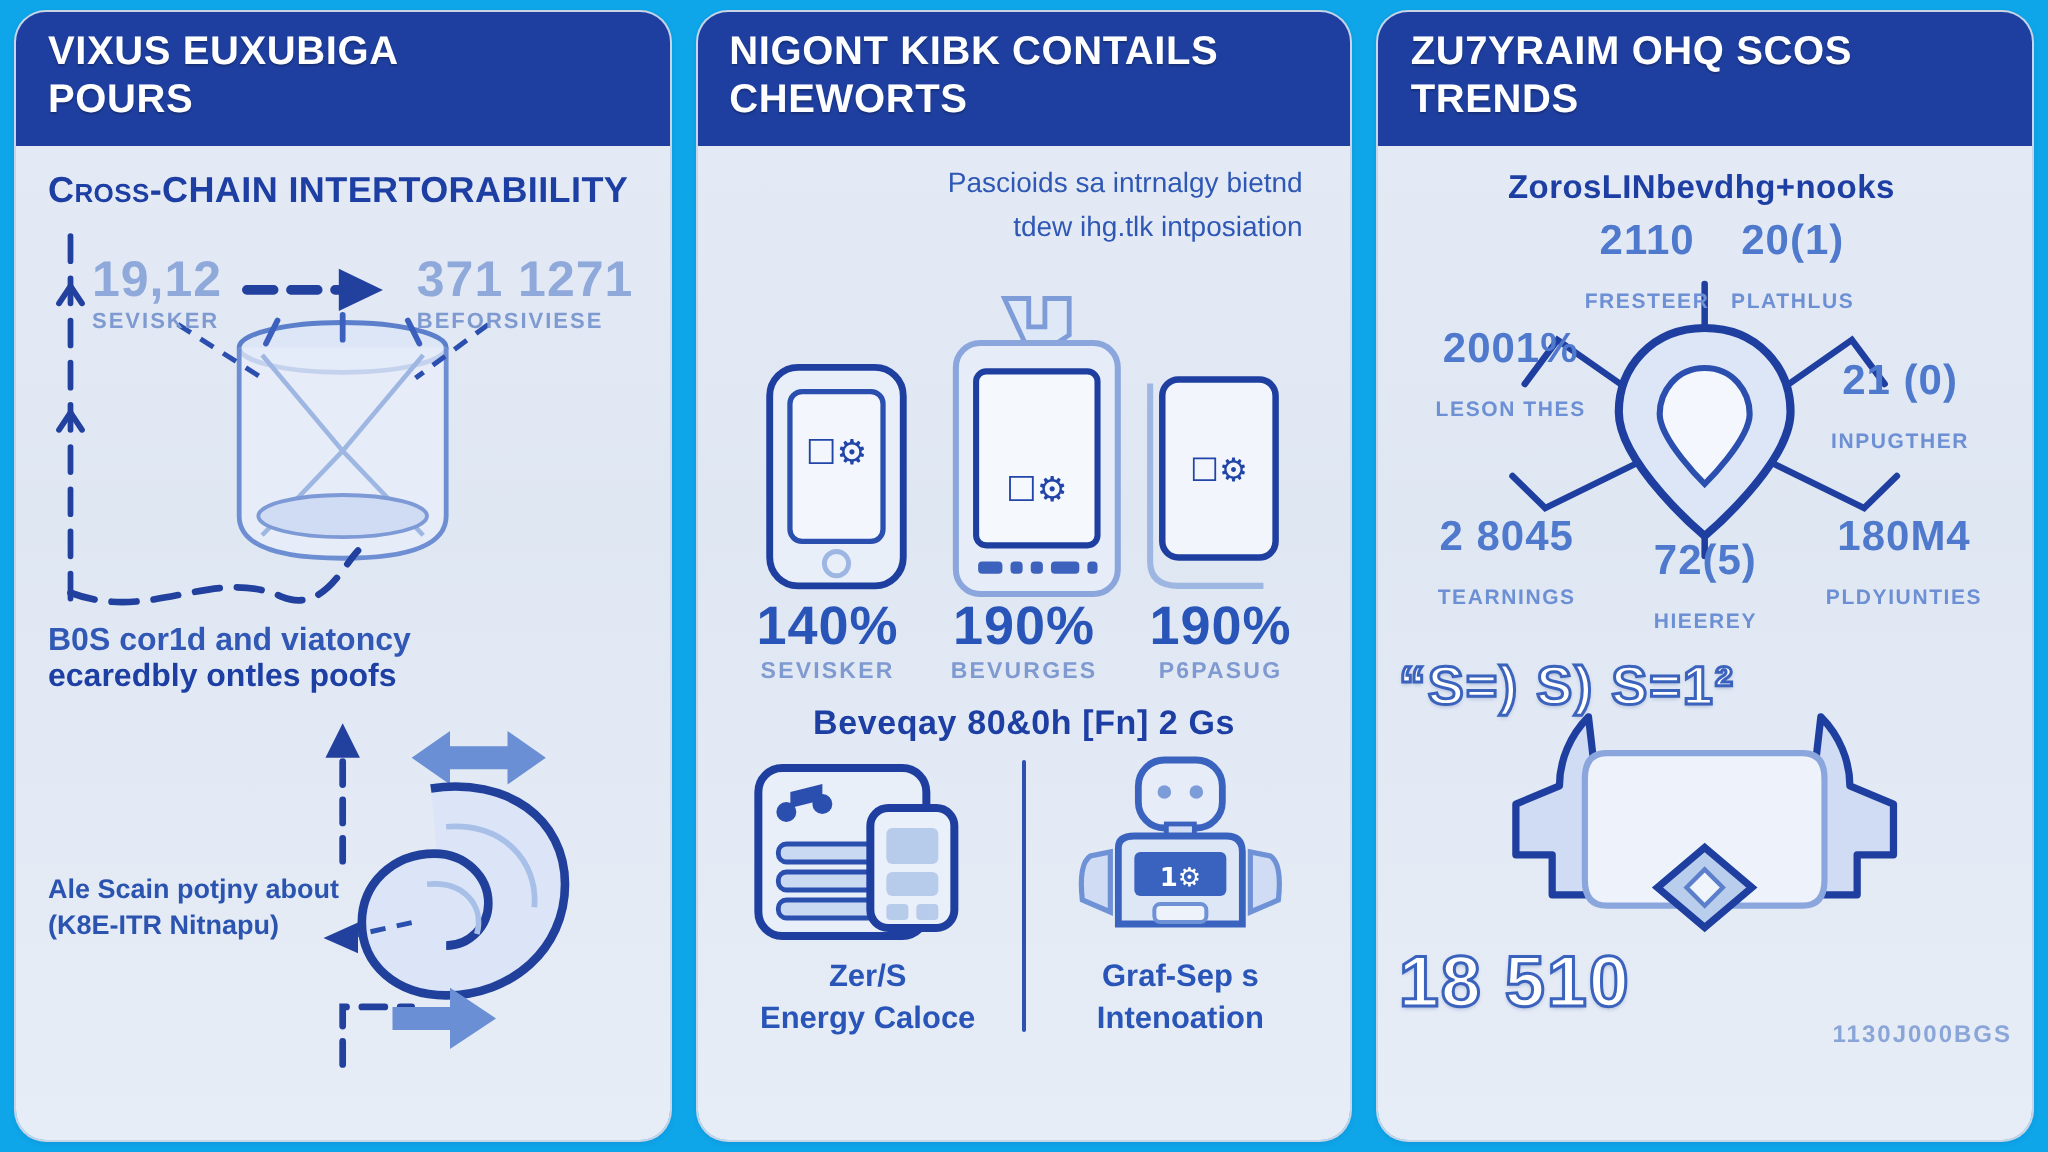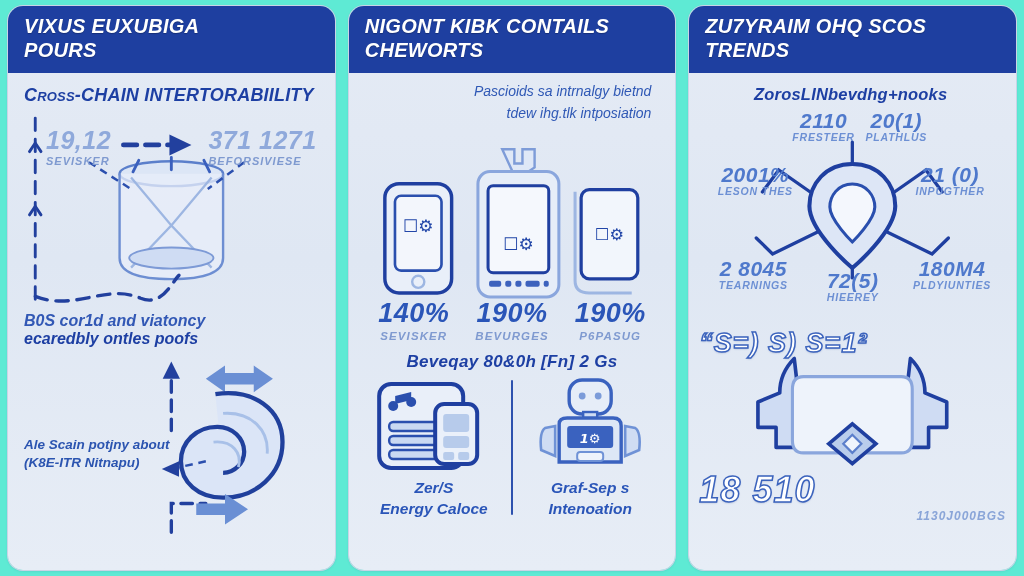--- a/index.html
+++ b/index.html
@@ -10,22 +10,21 @@
     font-family:"Liberation Sans", sans-serif;
     overflow:hidden;
   }
   .board{
     position:relative;
     width:1024px;height:576px;
     display:flex;
     gap:14px;
     padding:6px 8px;
     box-sizing:border-box;
-    background:#5eead4;
-    font-style:italic;
+    background:#0ea5e9;
   }
   .panel{
     position:relative;
     flex:1 1 0;
     border-radius:15px;
     background:linear-gradient(180deg,#e5ebf5 0%,#dfe7f3 45%,#e7edf6 100%);
     box-shadow:0 0 0 1px #c9d4e6, 0 1px 3px rgba(40,60,120,.18);
     overflow:hidden;
     display:flex;
     flex-direction:column;
@@ -140,26 +139,26 @@
     font-size:21px;
     font-weight:bold;
     line-height:1;
     letter-spacing:.5px;
   }
   .hub-node .c{
     color:#6d90d4;
     font-size:10.5px;
     font-weight:bold;
     letter-spacing:.8px;
-    margin-top:0;
+    margin-top:14px;
   }
   .hub-n1{left:50%;transform:translateX(-78%);top:2px;}
   .hub-n2{left:50%;transform:translateX(-8%);top:2px;}
   .hub-n3{left:4px;top:56px;}
-  .hub-n4{right:4px;top:56px;text-align:center;}
+  .hub-n4{right:4px;top:72px;text-align:center;}
   .hub-n5{left:2px;top:150px;}
   .hub-n6{left:50%;transform:translateX(-50%);top:162px;}
   .hub-n7{right:2px;top:150px;}
   .bignum{
     text-align:left;
     color:#ffffff;
     font-size:36px;
     font-weight:bold;
     letter-spacing:1px;
     -webkit-text-stroke:1.5px #3b63bd;

